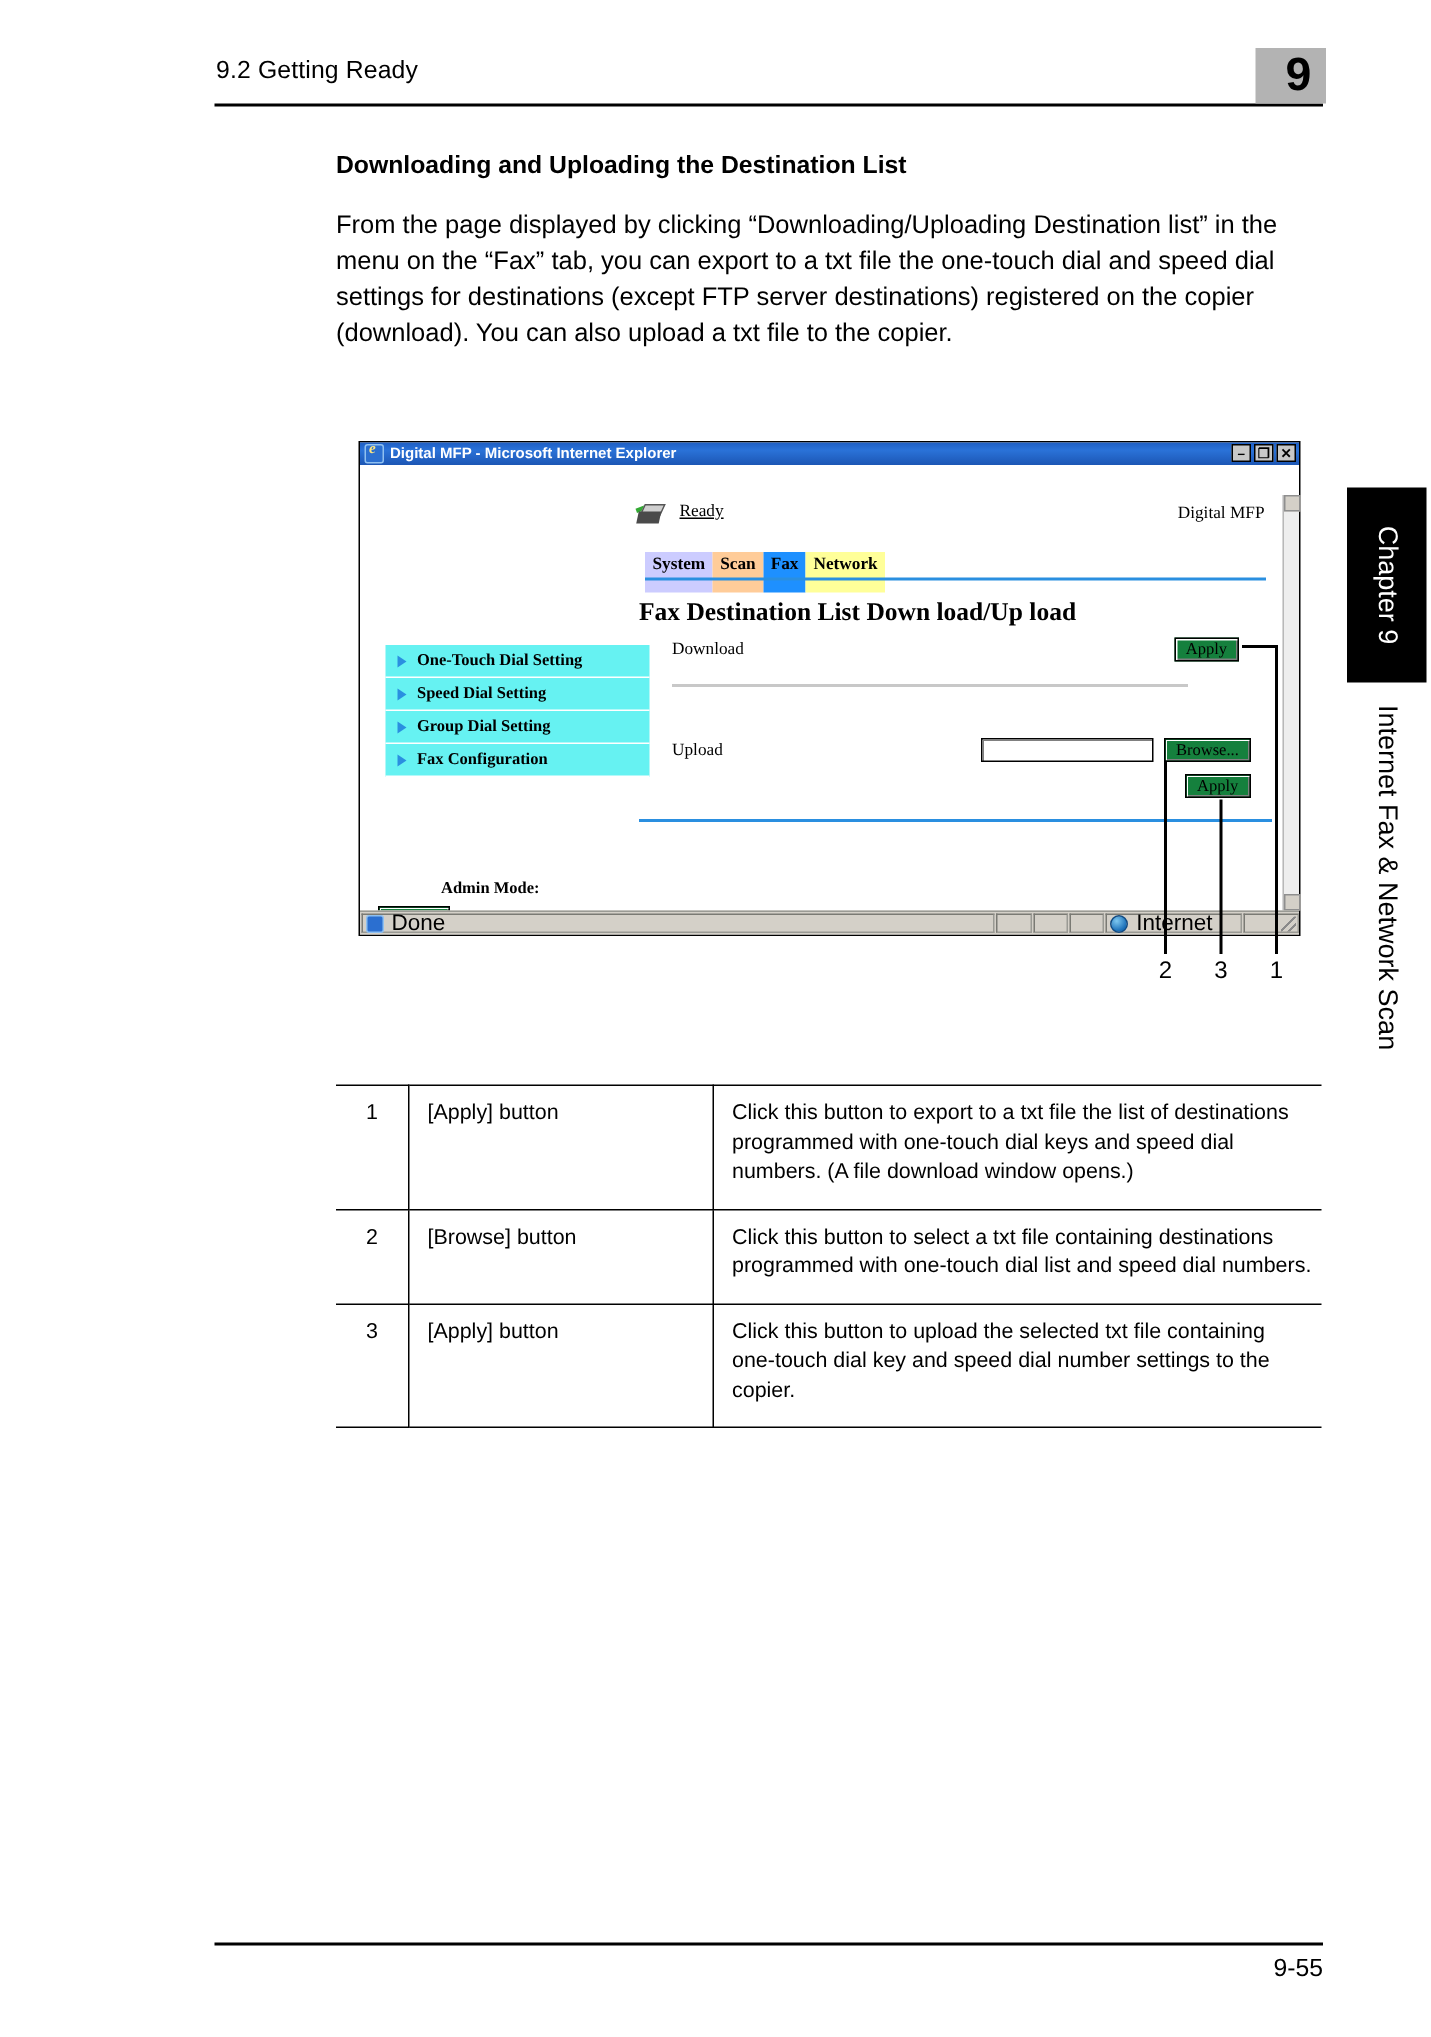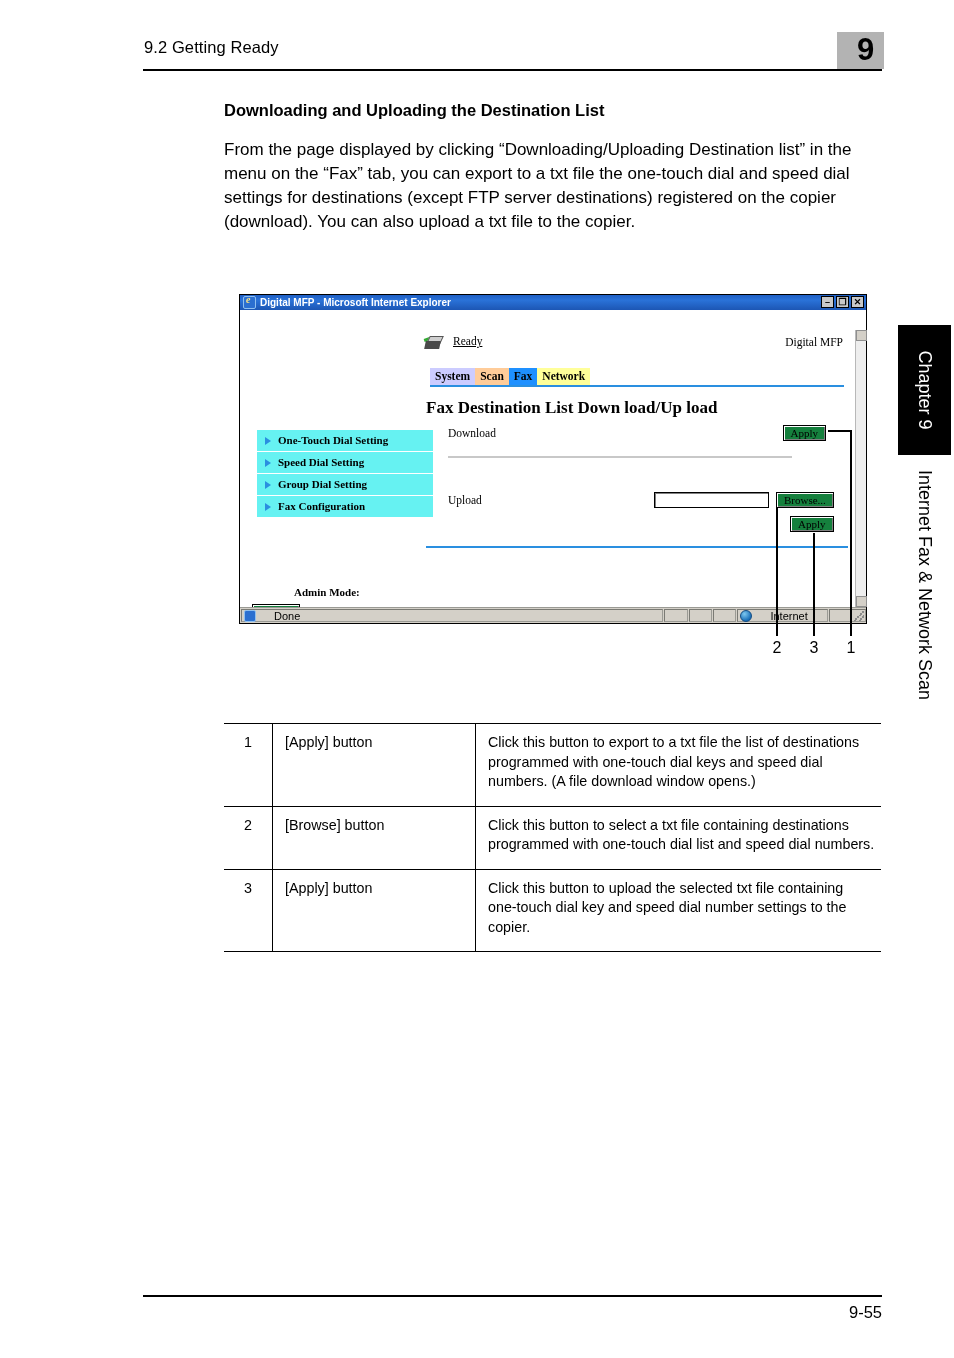--- a/index.html
+++ b/index.html
@@ -232,21 +232,21 @@
   
   .tabs {
     position: absolute;
     left: 190px; top: 38px;
     display: flex;
   }
   .tab {
     font-family: "Liberation Serif", serif;
     font-size: 11.5px;
     font-weight: bold;
-    padding: 2px 5px 2px 5px;
+    padding: 2px 5px 12px 5px;
     line-height: 13px;
     white-space: nowrap;
   }
   .tab-rule {
     position: absolute;
     left: 190px; top: 55px;
     width: 414px; height: 2px;
     background: #2a8fe0;
   }
 
@@ -385,22 +385,22 @@
     box-sizing: border-box;
     margin-left: 1px;
     display: flex;
     align-items: center;
   }
   .sb-pane.first { width: 434px; }
   .sb-pane.small { width: 24px; }
   .sb-pane.zone { width: 93px; padding-left: 2px; }
   .sb-pane.last { width: 38px; }
   .sb-text {
-    font-size: 11px;
-    margin-left: 18px;
+    font-size: 15px;
+    margin-left: 5px;
     white-space: nowrap;
   }
   .sb-ie-icon {
     width: 10px; height: 10px;
     margin-left: 2px;
     background: #2b6fd0;
     border: 1px solid #8fc0f0;
     border-radius: 2px;
     flex: none;
   }

